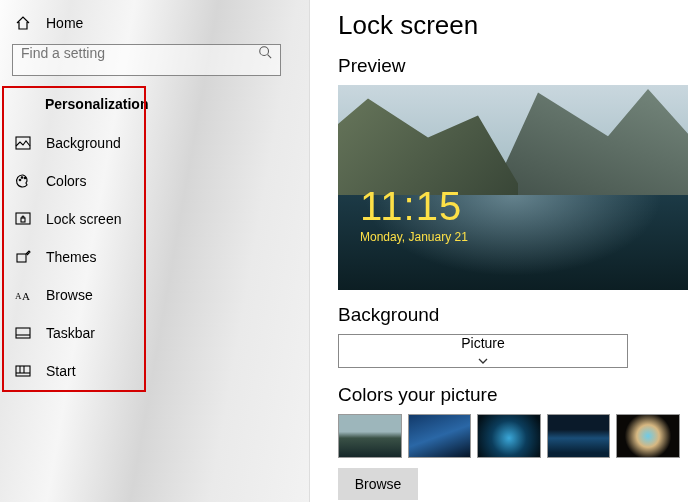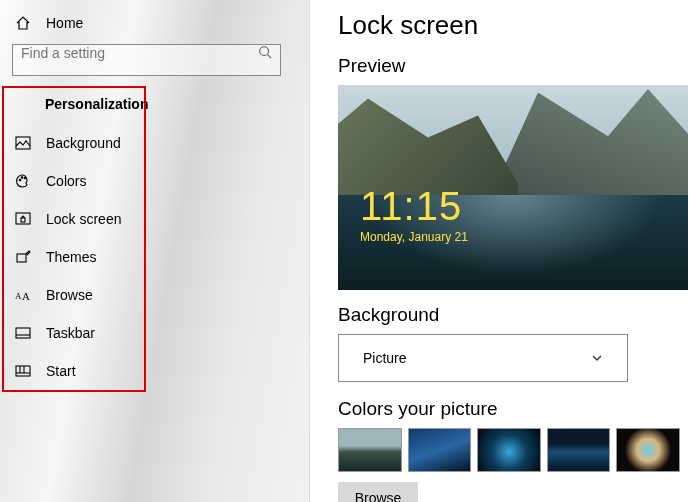--- a/index.html
+++ b/index.html
@@ -93,23 +93,23 @@
     background: radial-gradient(ellipse at 50% 0%, rgba(160,190,200,0.55), transparent 60%);
   }
   .clock {
     position:absolute; left:22px; bottom:46px; color:#fde047;
     font-weight:300;
   }
   .clock .time { font-size:40px; letter-spacing:1px; line-height:1; }
   .clock .date { font-size:12px; margin-top:4px; }
   .dropdown {
     margin-top:4px;
-    width: 290px; height:48px; border:1px solid #888;
+    width: 290px; height:34px; border:1px solid #888;
     display:flex; align-items:center; justify-content:space-between;
-    padding: 0 24px; background:#fff; cursor:pointer;
+    padding: 0 24px; background:#fff; cursor:pointer;flex-direction:column;
   }
   .thumbs { display:flex; gap:6px; margin-top:6px; }
   .thumb { width:66px; height:44px; background:#555; border:1px solid #999; cursor:pointer; }
   .t1 { background: linear-gradient(#9db6bb 40%, #3a5146 55%, #16282a 100%); }
   .t2 { background: linear-gradient(160deg,#123a6a,#2a67a6 50%,#051427); }
   .t3 { background: radial-gradient(circle at 50% 55%, #3aa7d8 0%, #0b3d5c 45%, #031018 90%); }
   .t4 { background: linear-gradient(#0a1a2a 35%, #1a4e78 55%, #072035 90%); }
   .t5 { background: radial-gradient(circle at 50% 50%, #6ecbe8 0%, #d7b882 30%, #0a0806 62%); }
   .browse-btn {
     margin-top:10px; width:80px; height:32px; background:#d9d9d9; border:none;

